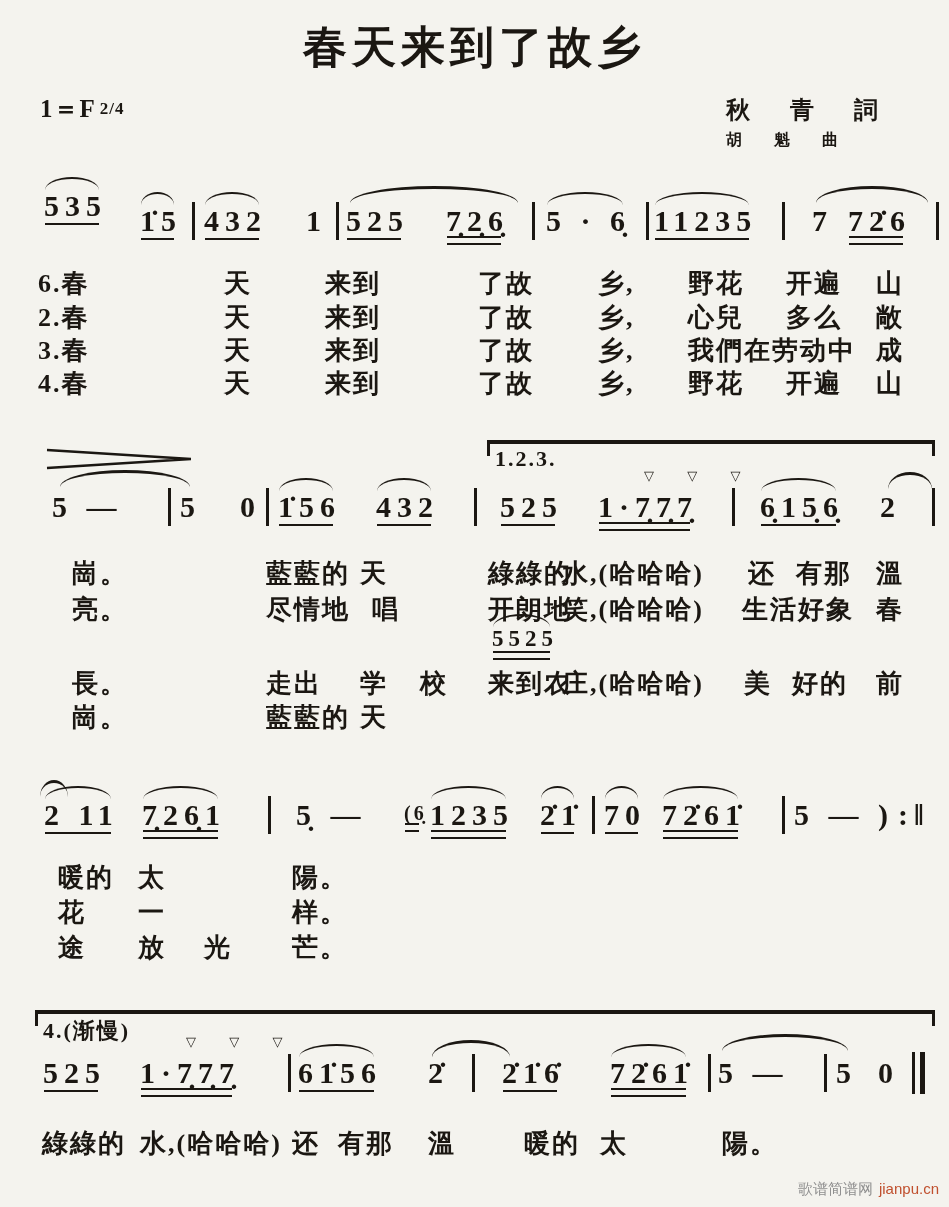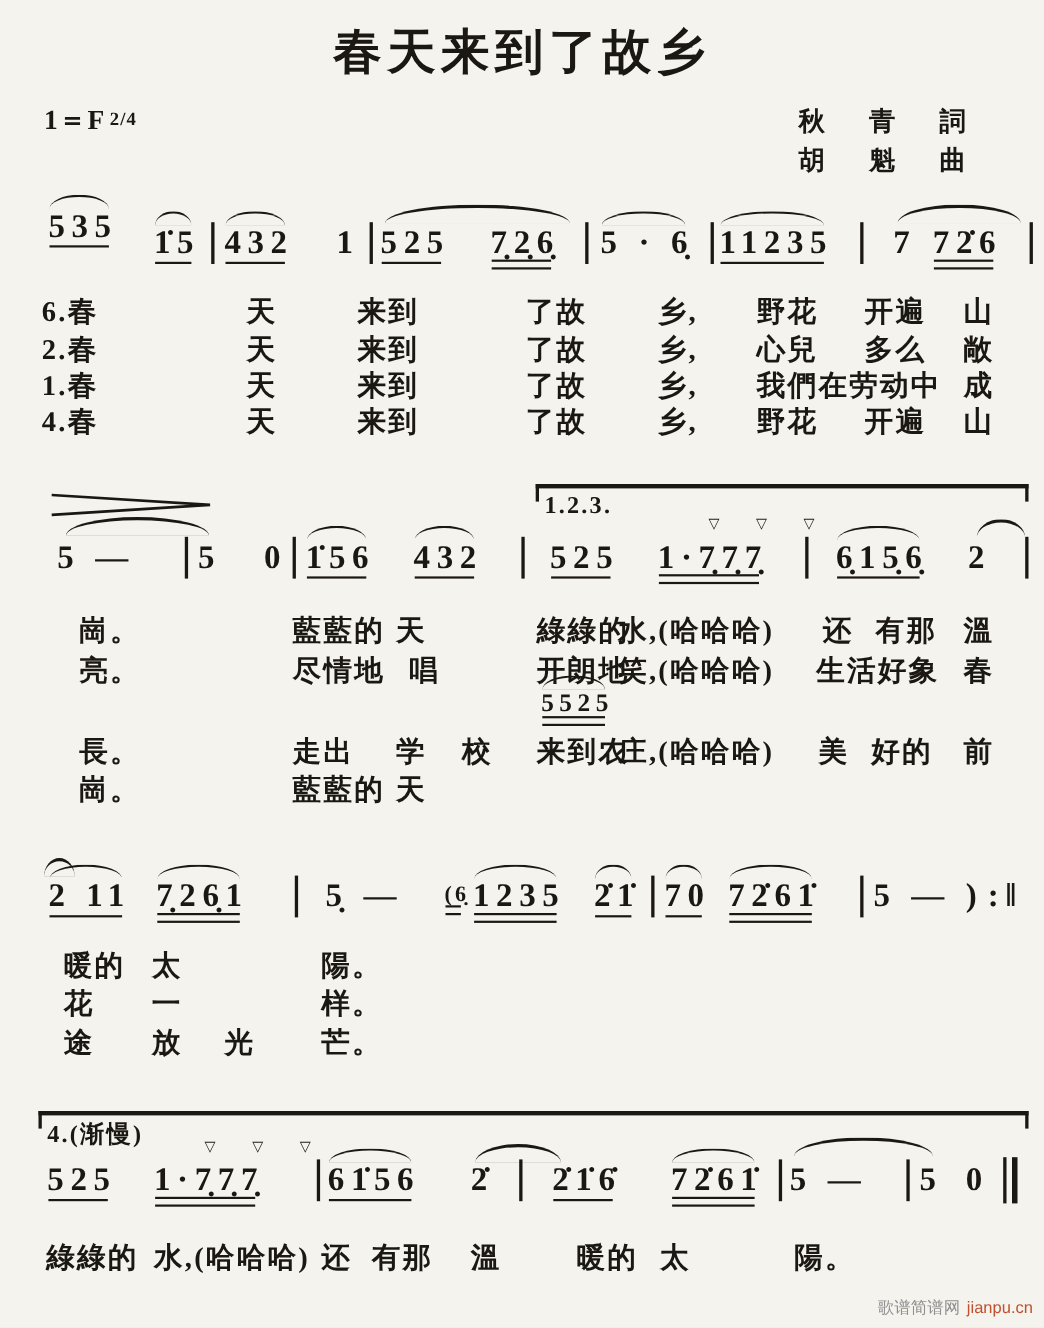--- a/index.html
+++ b/index.html
@@ -6,21 +6,21 @@
   html,body{margin:0;padding:0;background:#e8e8e6;}
   .sheet{position:relative;width:949px;height:1207px;background:var(--paper);overflow:hidden;
          font-family:"Liberation Serif","DejaVu Serif",serif;color:var(--ink);}
   .title{position:absolute;top:18px;left:0;width:949px;text-align:center;
          font-size:44px;font-weight:700;letter-spacing:5px;}
   .hmeta{position:absolute;font-weight:700;white-space:nowrap;}
   .key{left:40px;top:92px;font-size:25px;letter-spacing:1px;}
   .tsig{font-size:17px;vertical-align:3px;margin-left:4px;margin-top:46px;}
   .tempo{left:40px;top:132px;font-size:24px;letter-spacing:2px;}
   .credit1{left:726px;top:94px;font-size:24px;letter-spacing:8px;}
-  .credit2{left:726px;top:130px;font-size:24px;letter-spacing:8px;}
+  .credit2{left:726px;top:130px;font-size:16px;letter-spacing:8px;}
 
   .nt{position:absolute;font-size:30px;font-weight:700;letter-spacing:6px;white-space:nowrap;line-height:1.1;}
   .nt.sm{font-size:20px;letter-spacing:3px;}
   .u1::after,.u2::after{content:"";position:absolute;left:1px;right:8px;border-bottom:2.5px solid var(--ink);}
   .u1::after{bottom:-3px;}
   .u2::after{bottom:-8px;height:5px;border-top:2.5px solid var(--ink);}
   .a::before{content:"";position:absolute;left:1px;right:8px;top:-12px;height:11px;
              border-top:2.5px solid var(--ink);border-radius:50% 50% 0 0/100% 100% 0 0;}
   .bl{position:absolute;width:2.5px;height:38px;background:var(--ink);}
   .blk{position:absolute;width:5px;height:42px;background:var(--ink);}
@@ -80,21 +80,21 @@
 
   <span class="ly" style="left:38px;top:300px">2.春</span>
   <span class="ly" style="left:224px;top:300px">天</span>
   <span class="ly" style="left:325px;top:300px">来到</span>
   <span class="ly" style="left:478px;top:300px">了故</span>
   <span class="ly" style="left:598px;top:300px">乡,</span>
   <span class="ly" style="left:688px;top:300px">心兒</span>
   <span class="ly" style="left:786px;top:300px">多么</span>
   <span class="ly" style="left:876px;top:300px">敞</span>
 
-  <span class="ly" style="left:38px;top:333px">1.春</span>
+  <span class="ly" style="left:38px;top:333px">3.春</span>
   <span class="ly" style="left:224px;top:333px">天</span>
   <span class="ly" style="left:325px;top:333px">来到</span>
   <span class="ly" style="left:478px;top:333px">了故</span>
   <span class="ly" style="left:598px;top:333px">乡,</span>
   <span class="ly" style="left:688px;top:333px">我們在劳动中</span>
   <span class="ly" style="left:876px;top:333px">成</span>
 
   <span class="ly" style="left:38px;top:366px">4.春</span>
   <span class="ly" style="left:224px;top:366px">天</span>
   <span class="ly" style="left:325px;top:366px">来到</span>

